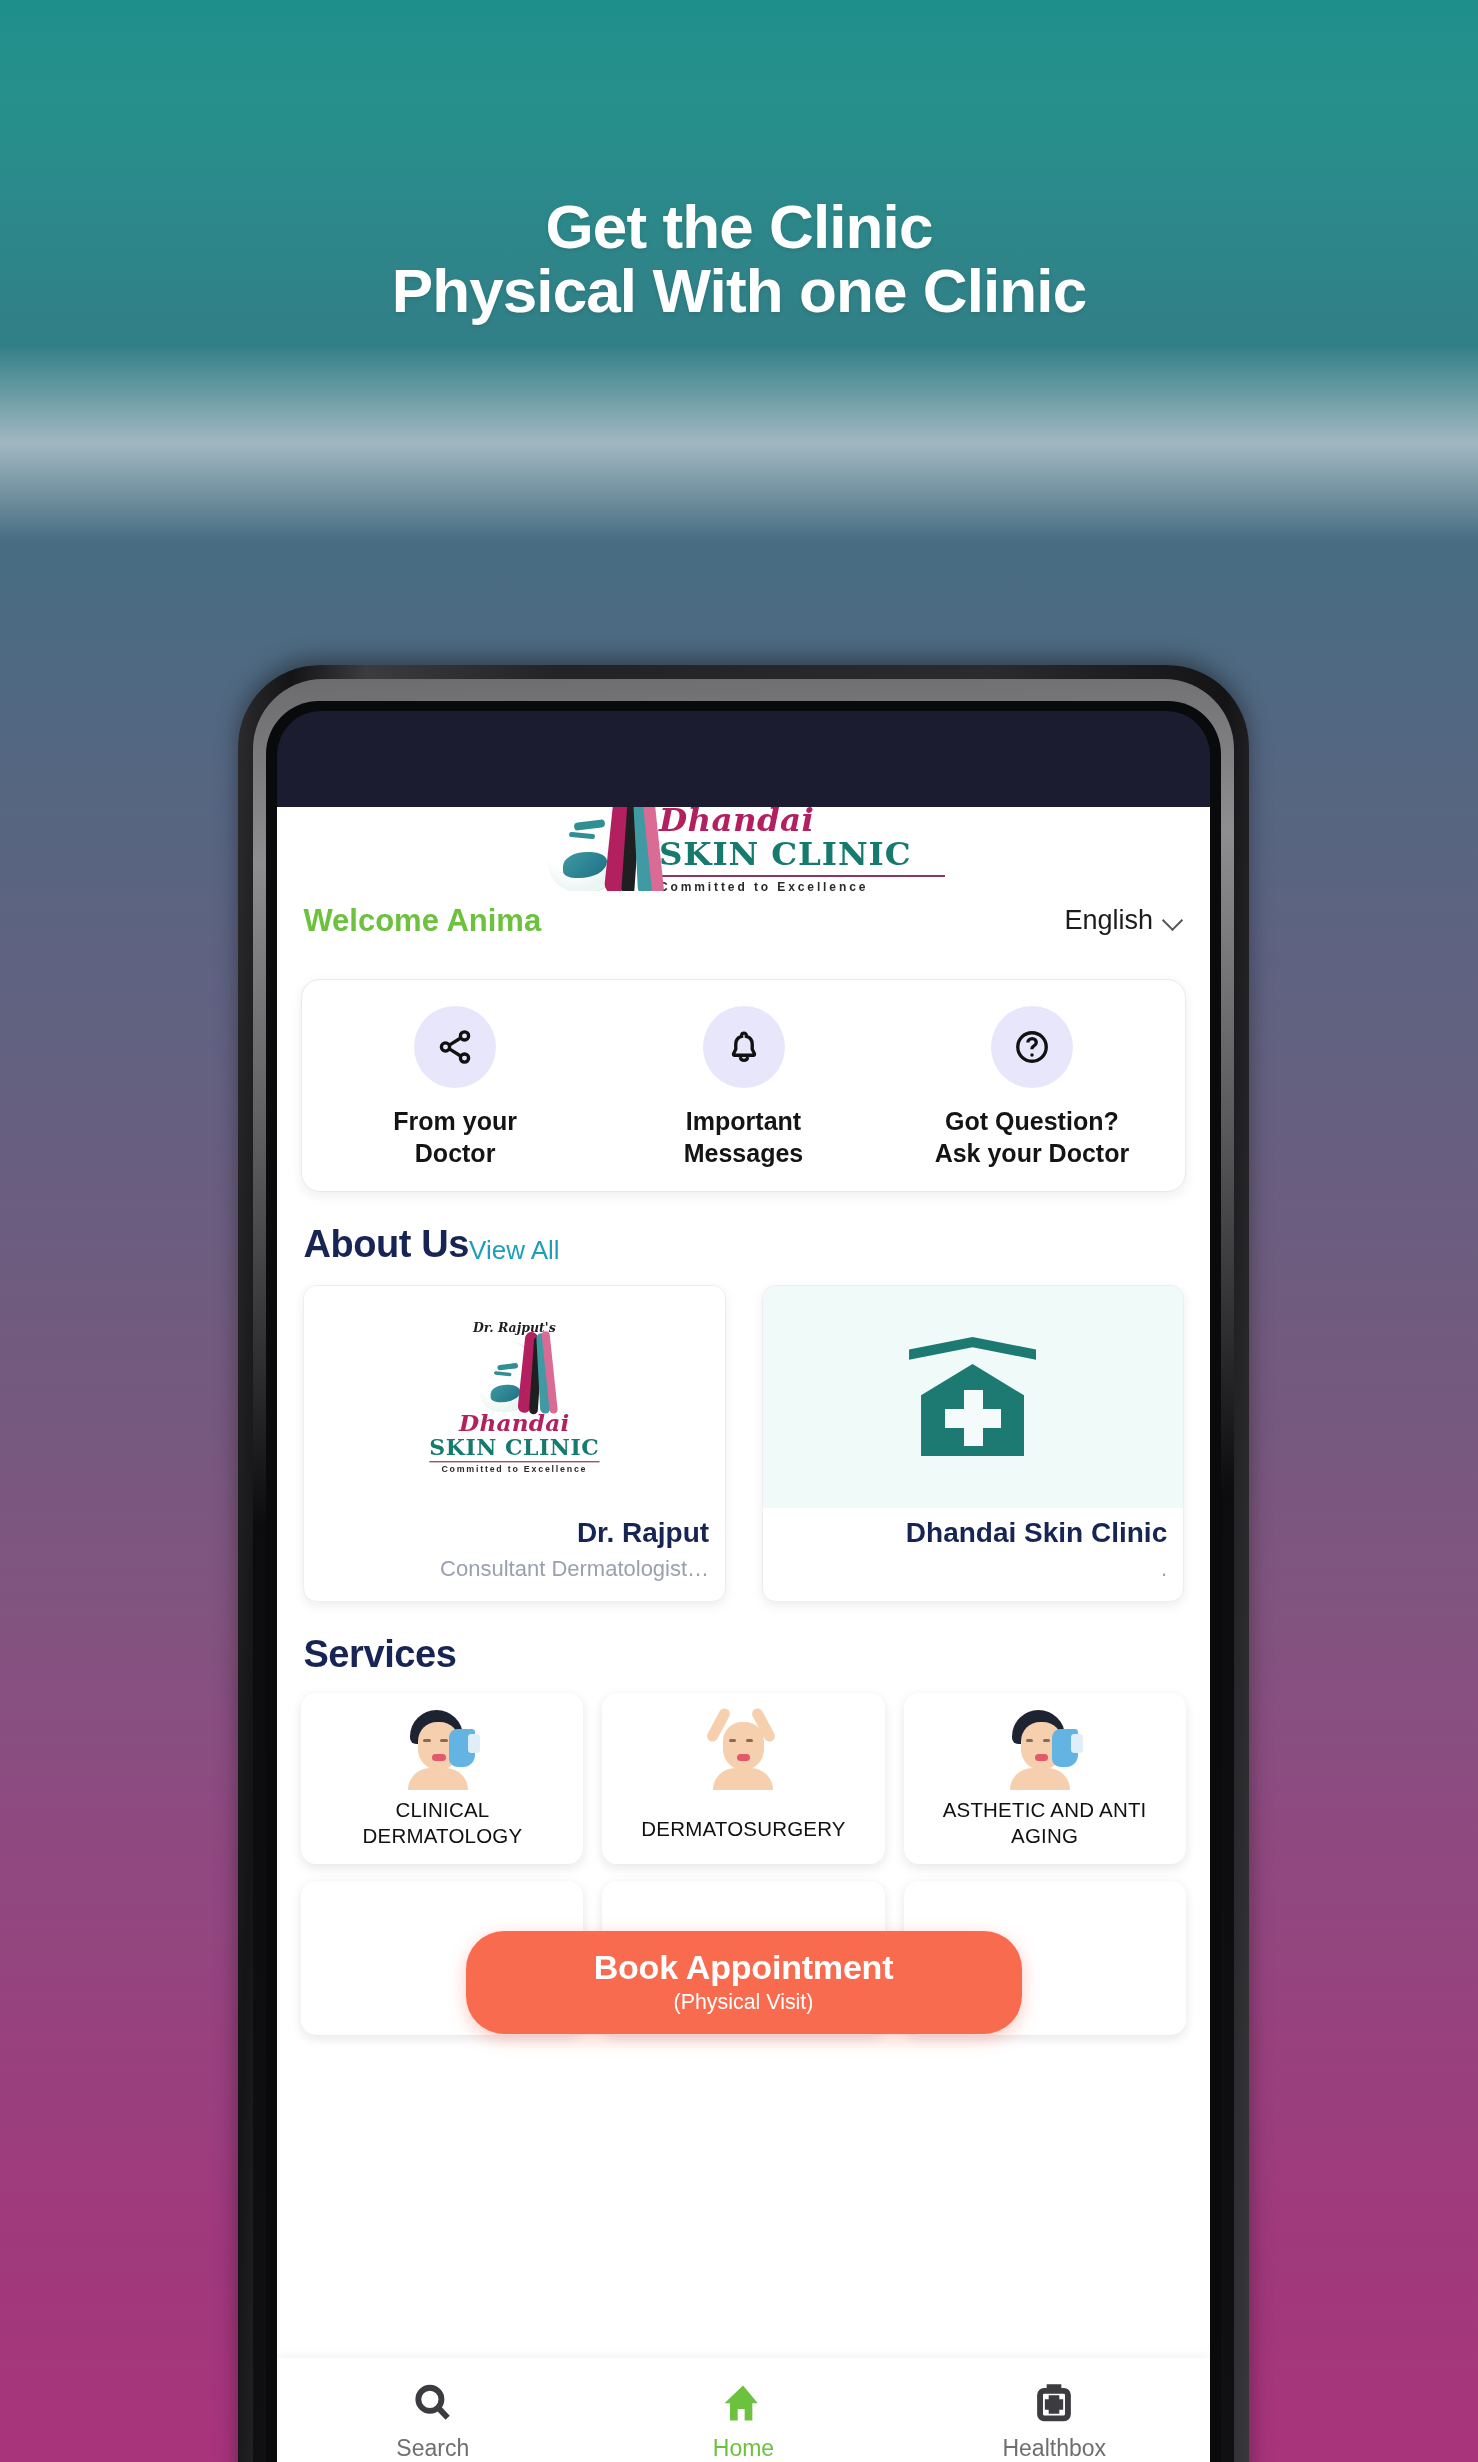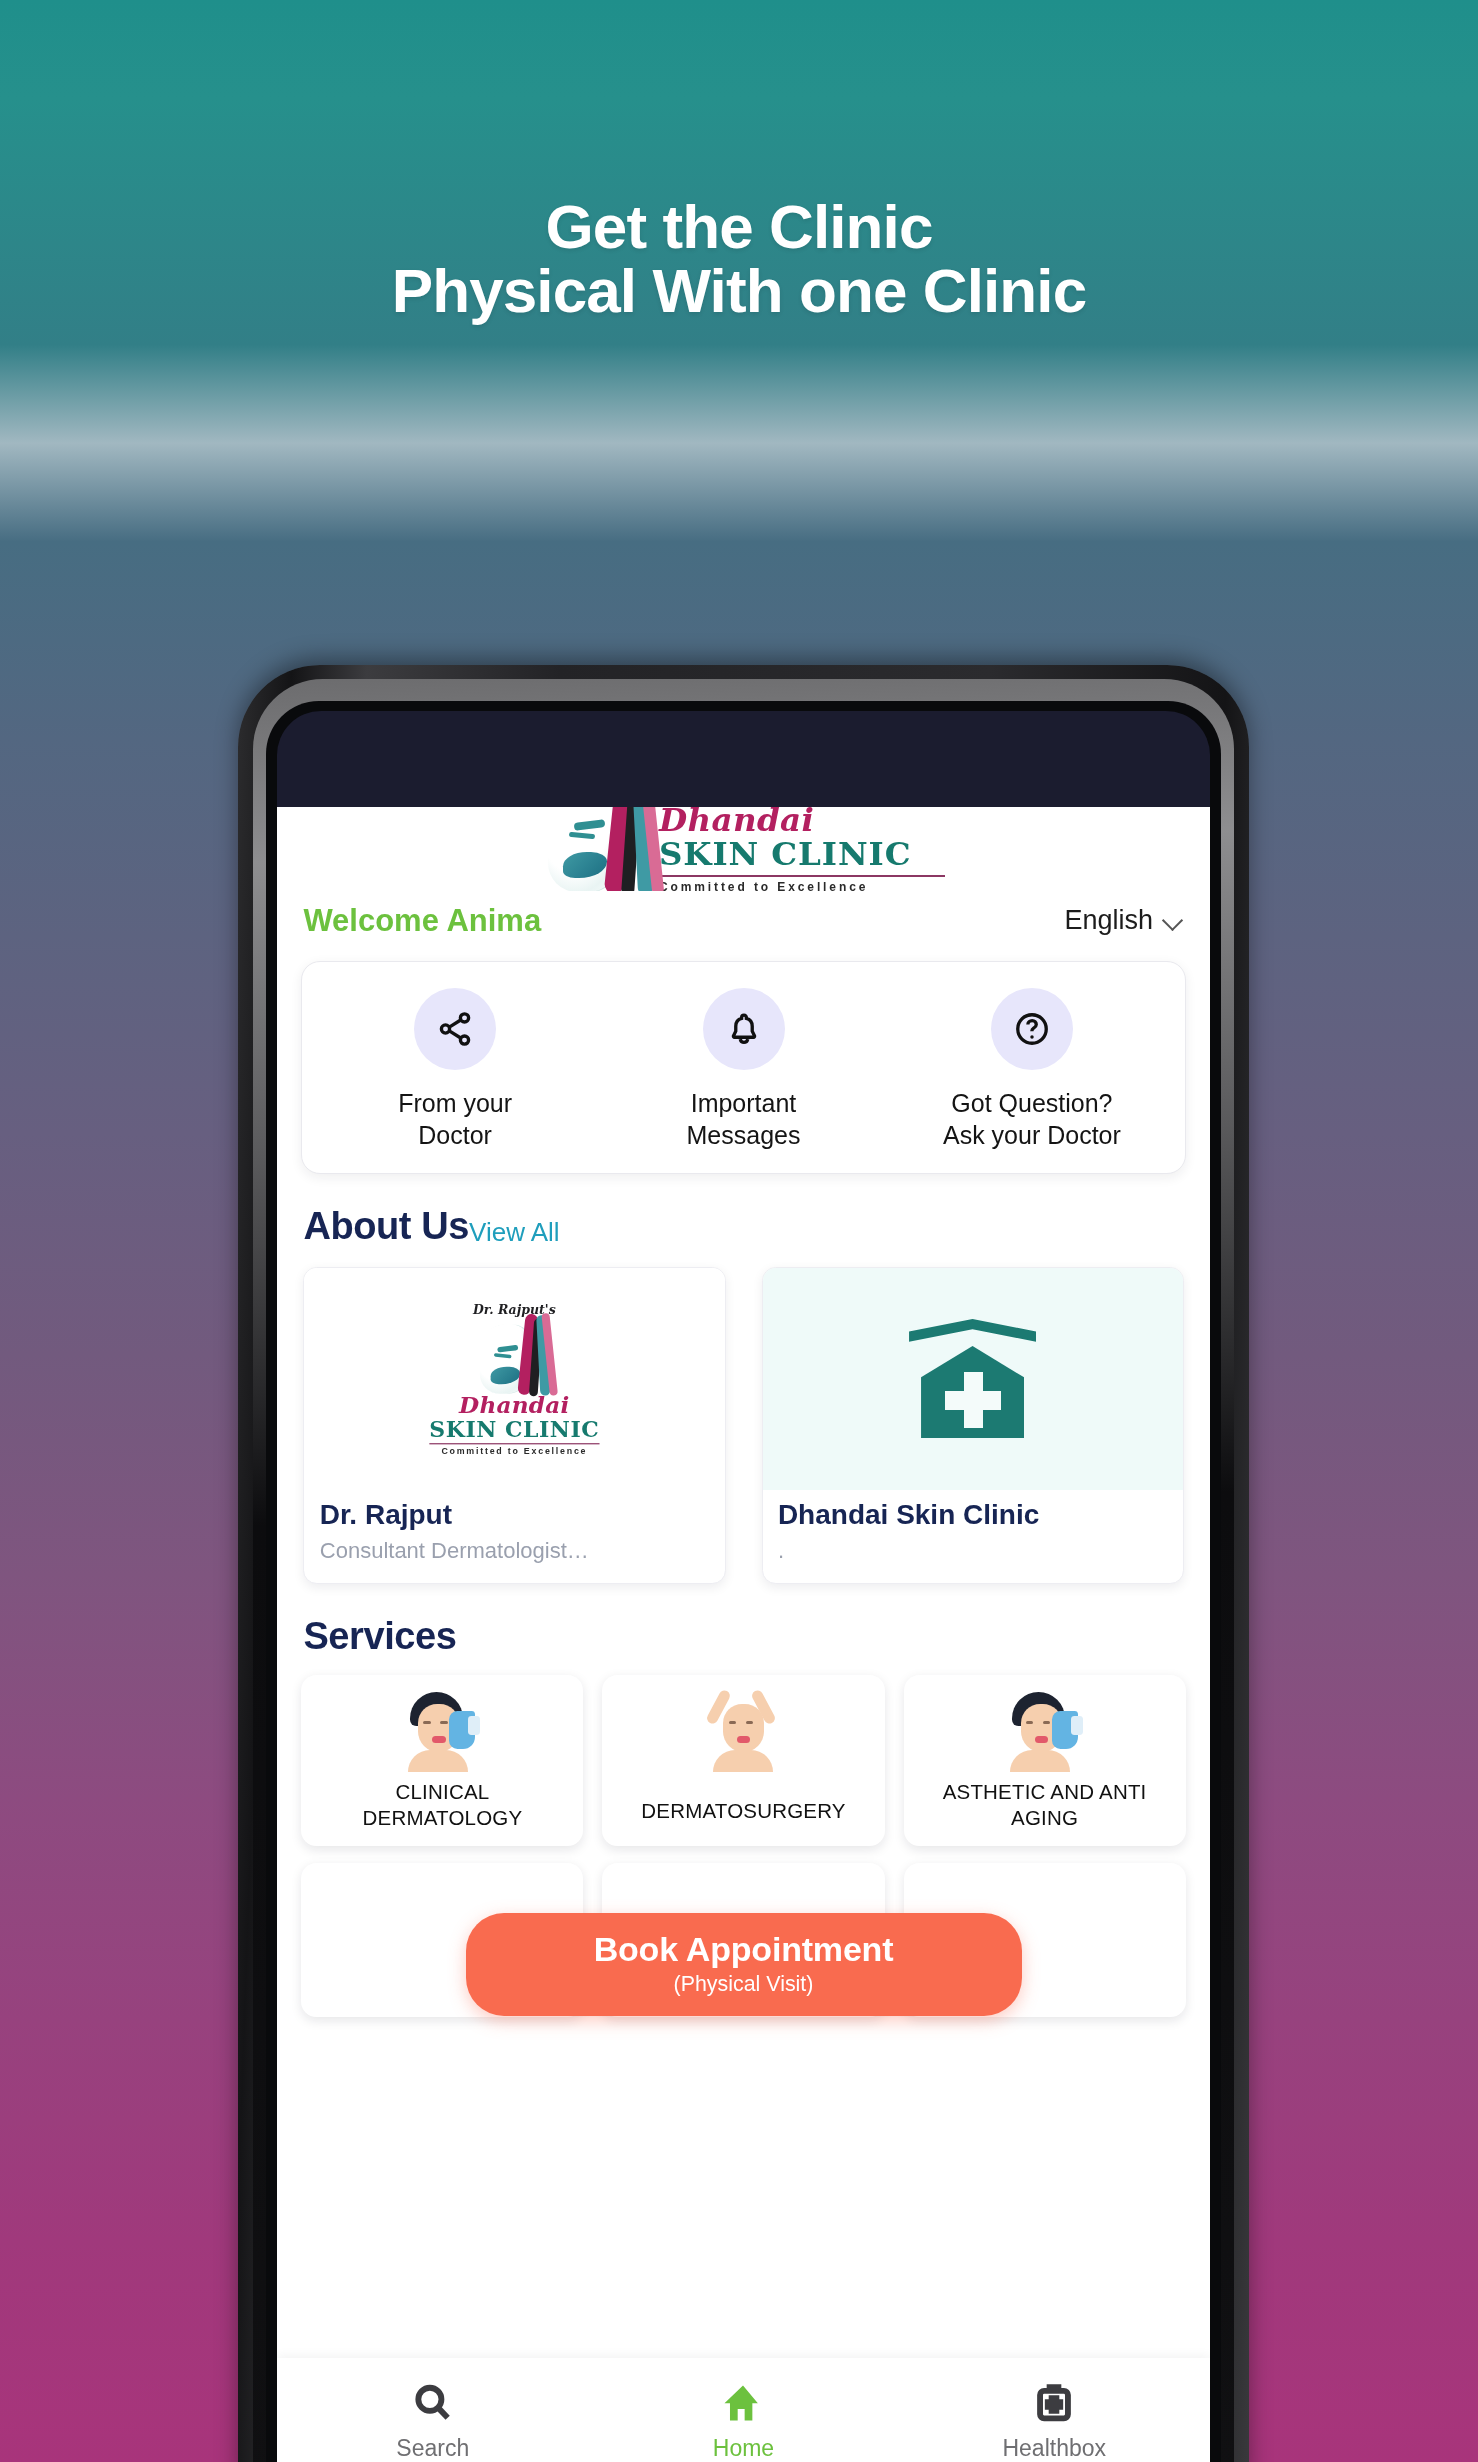--- a/index.html
+++ b/index.html
@@ -117,25 +117,26 @@
   .chev { width:22px; height:22px; position:relative; }
   .chev:before {
     content:""; position:absolute; left:3.4px; top:2.6px;
     width:13px; height:13px;
     border-right:2.6px solid #555; border-bottom:2.6px solid #555;
     transform:rotate(45deg);
   }
 
   
   .qa-card {
-    margin:17px 24px 0 24px; background:#fff;
+    margin:35px 24px 0 24px; background:#fff;
     border:0.9px solid #e9e9ee; border-radius:19px;
     box-shadow:0 3.4px 12px rgba(25,25,45,.07);
     padding:26px 8.5px 22px 8.5px;
     display:flex;
+    font-weight:bold;
   }
   .qa-item { flex:1 1 0; text-align:center; }
   .qa-bubble {
     width:82px; height:82px; margin:0 auto 17px auto;
     border-radius:50%; background:#e7e6fb;
     display:flex; align-items:center; justify-content:center;
   }
   .qa-label { font-size:25px; line-height:1.28; color:#141414; }
   .icon-stroke { stroke:#111; fill:none; stroke-width:2.1; }
 
@@ -152,21 +153,21 @@
   .about-card {
     flex:1 1 0; border:0.9px solid #ededf2; border-radius:13.7px;
     background:#fff; box-shadow:0 3.4px 10.3px rgba(20,20,40,.07);
     overflow:hidden;
   }
   .about-thumb {
     height:222px; display:flex; align-items:center; justify-content:center;
     background:#fff;
   }
   .about-thumb.tint { background:#effaf9; }
-  .about-body { padding:8.5px 15.4px 19px 15.4px; }
+  .about-body { padding:8.5px 15.4px 19px 15.4px;text-align:right; }
   .about-name { font-size:28px; font-weight:bold; color:#172554; }
   .about-sub { font-size:22px; color:#9aa0ae; margin-top:7px; }
 
   
   .mini-logo { transform:scale(.61); transform-origin:center; }
   .mini-top {
     font-family:"DejaVu Serif", serif; font-style:italic; font-weight:bold;
     font-size:20.5px; color:#1f1f22; text-align:center; margin-bottom:-3.4px;
   }
   .mini-row { display:flex; justify-content:center; }

